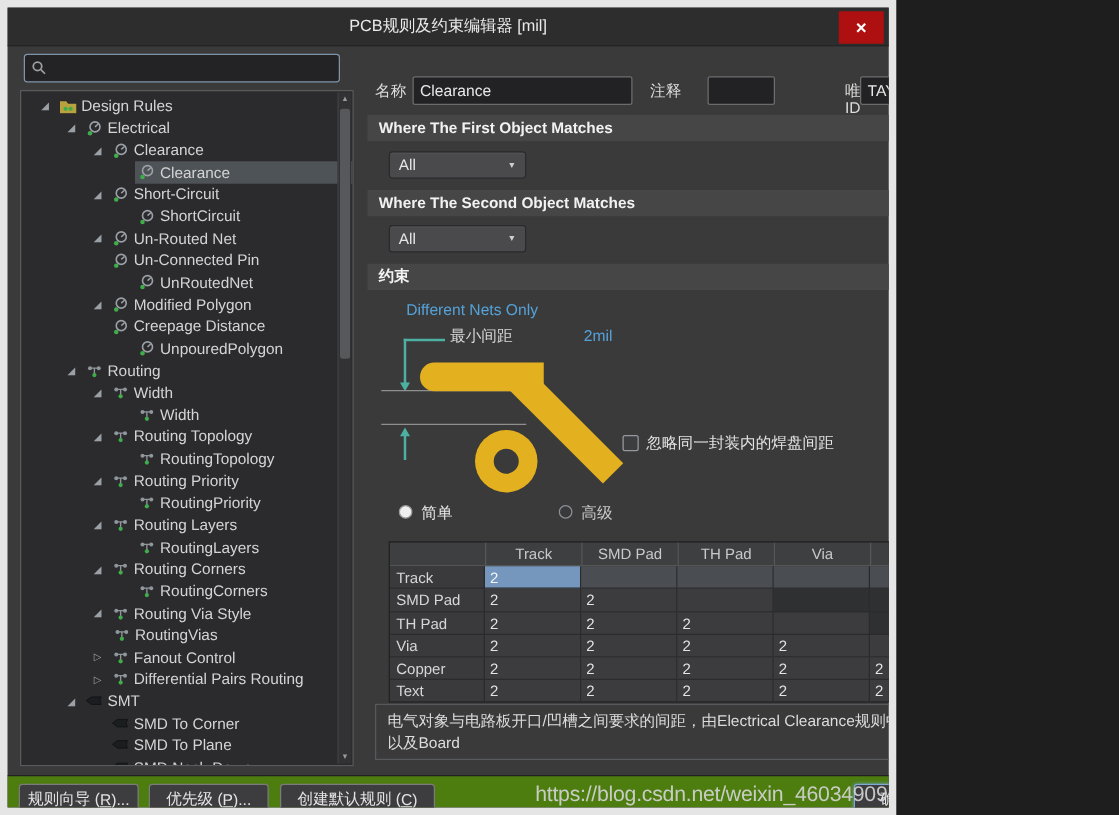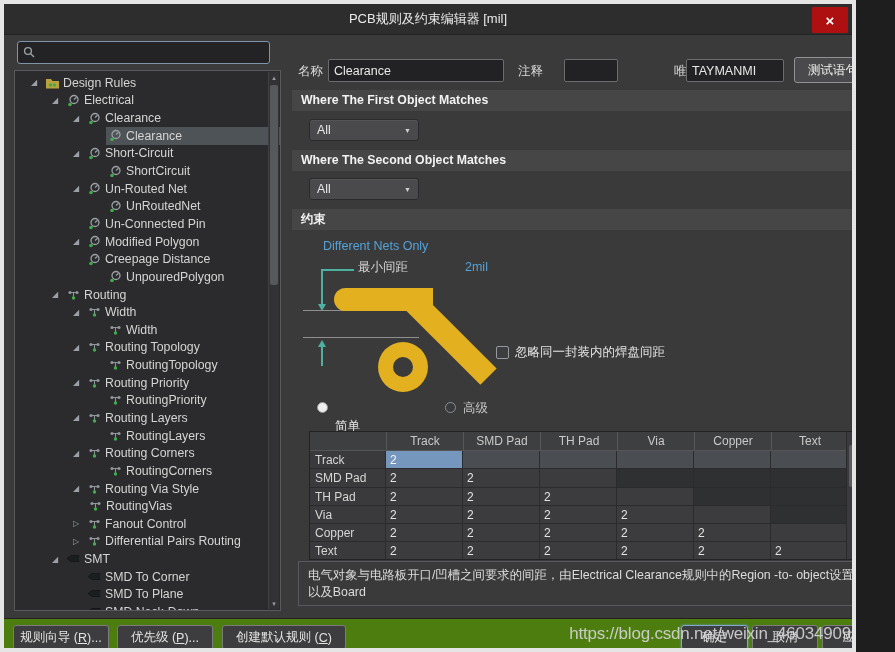--- a/index.html
+++ b/index.html
@@ -1,17 +1,17 @@
 <!DOCTYPE html>
 <html><head>
 <meta charset="utf-8">
 <style>
   html,body{margin:0;padding:0;background:#1e1e1e;}
-  #dialog{position:relative;width:856px;height:652px;box-sizing:border-box;
-    background:#3a3a3b;border:4px solid #e5e5e5;overflow:hidden;
+  #dialog{position:relative;width:717px;height:652px;box-sizing:border-box;
+    background:#3a3a3b;border:6px solid #e5e5e5;overflow:hidden;
     font-family:"Liberation Sans",sans-serif;color:#d8d8d8;font-size:12px;}
   
   .titlebar{position:absolute;left:0;top:0;right:0;height:30px;background:#2d2d2e;border-bottom:1px solid #242425;}
   .title{position:absolute;left:0;right:0;top:0;height:30px;line-height:30px;text-align:center;color:#eaeaea;font-size:13px;}
   .closebtn{position:absolute;top:3px;right:4px;width:36px;height:26px;background:#ae0f10;color:#fff;
     font-size:15px;font-weight:bold;display:flex;align-items:center;justify-content:center;border-radius:1px;cursor:default;}
   
   .searchbox{position:absolute;left:13px;top:37px;width:253px;height:23px;box-sizing:border-box;
     background:#232325;border:1px solid #7f94a8;border-radius:3px;display:flex;align-items:center;padding:0 5px;}
   .searchbox input{flex:1;background:transparent;border:none;outline:none;color:#ddd;font-size:12px;}
@@ -189,44 +189,44 @@
             <span class="ticon">
               <svg width="13" height="13" viewBox="0 0 13 13">
                 <circle cx="7" cy="5.5" r="4" fill="none" stroke="#9aa0a6" stroke-width="1.3"></circle>
                 <line x1="7" y1="5.5" x2="9.6" y2="3.2" stroke="#9aa0a6" stroke-width="1.2"></line>
                 <circle cx="3" cy="10.5" r="1.8" fill="#3fae4a"></circle>
               </svg>
             </span>
             <span class="tlabel">Un-Routed Net</span>
           </span>
         </div>
+        <div class="trow" style="padding-left: 58px;">
+          <span class="arr"></span>
+          <span class="rowbody">
+            <span class="ticon">
+              <svg width="13" height="13" viewBox="0 0 13 13">
+                <circle cx="7" cy="5.5" r="4" fill="none" stroke="#9aa0a6" stroke-width="1.3"></circle>
+                <line x1="7" y1="5.5" x2="9.6" y2="3.2" stroke="#9aa0a6" stroke-width="1.2"></line>
+                <circle cx="3" cy="10.5" r="1.8" fill="#3fae4a"></circle>
+              </svg>
+            </span>
+            <span class="tlabel">Un-Connected Pin</span>
+          </span>
+        </div>
         <div class="trow" style="padding-left: 79px;">
           <span class="arr"></span>
           <span class="rowbody">
             <span class="ticon">
               <svg width="13" height="13" viewBox="0 0 13 13">
                 <circle cx="7" cy="5.5" r="4" fill="none" stroke="#9aa0a6" stroke-width="1.3"></circle>
                 <line x1="7" y1="5.5" x2="9.6" y2="3.2" stroke="#9aa0a6" stroke-width="1.2"></line>
                 <circle cx="3" cy="10.5" r="1.8" fill="#3fae4a"></circle>
               </svg>
             </span>
             <span class="tlabel">UnRoutedNet</span>
-          </span>
-        </div>
-        <div class="trow" style="padding-left: 58px;">
-          <span class="arr"></span>
-          <span class="rowbody">
-            <span class="ticon">
-              <svg width="13" height="13" viewBox="0 0 13 13">
-                <circle cx="7" cy="5.5" r="4" fill="none" stroke="#9aa0a6" stroke-width="1.3"></circle>
-                <line x1="7" y1="5.5" x2="9.6" y2="3.2" stroke="#9aa0a6" stroke-width="1.2"></line>
-                <circle cx="3" cy="10.5" r="1.8" fill="#3fae4a"></circle>
-              </svg>
-            </span>
-            <span class="tlabel">Un-Connected Pin</span>
           </span>
         </div>
         <div class="trow" style="padding-left: 58px;">
           <span class="arr">◢</span>
           <span class="rowbody">
             <span class="ticon">
               <svg width="13" height="13" viewBox="0 0 13 13">
                 <circle cx="7" cy="5.5" r="4" fill="none" stroke="#9aa0a6" stroke-width="1.3"></circle>
                 <line x1="7" y1="5.5" x2="9.6" y2="3.2" stroke="#9aa0a6" stroke-width="1.2"></line>
                 <circle cx="3" cy="10.5" r="1.8" fill="#3fae4a"></circle>
@@ -557,21 +557,21 @@
   <div class="arrow-up" style="left:314px;top:336px;"></div>
   <div class="dimline teal" style="left:317px;top:342px;width:2px;height:20px;"></div>
   <div class="ybar"></div>
   <div class="ydiag"></div>
   <div class="donut"></div>
 
   <div class="checkbox"></div>
   <div class="diagtext" style="left:511px;top:342px;color:#e2e2e2;">忽略同一封装内的焊盘间距</div>
 
   <div class="radio on" style="left:313px;top:398px;"></div>
-  <div class="diagtext" style="left:331px;top:416px;color:#e6e6e6;text-align:right;">简单</div>
+  <div class="diagtext" style="left:331px;top:398px;color:#e6e6e6;text-align:right;">简单</div>
   <div class="radio off" style="left:441px;top:398px;"></div>
   <div class="diagtext" style="left:459px;top:398px;color:#c8c8c8;">高级</div>
 
   <div class="ptable">
     <div id="tgrid" style="position:absolute;left:0;top:0;width:538px;">
         <div class="trow2">
           <div class="hcell" style="width: 76px;"></div>
           <div class="hcell" style="width: 77px;">Track</div>
           <div class="hcell" style="width: 77px;">SMD Pad</div>
           <div class="hcell" style="width: 77px;">TH Pad</div>

